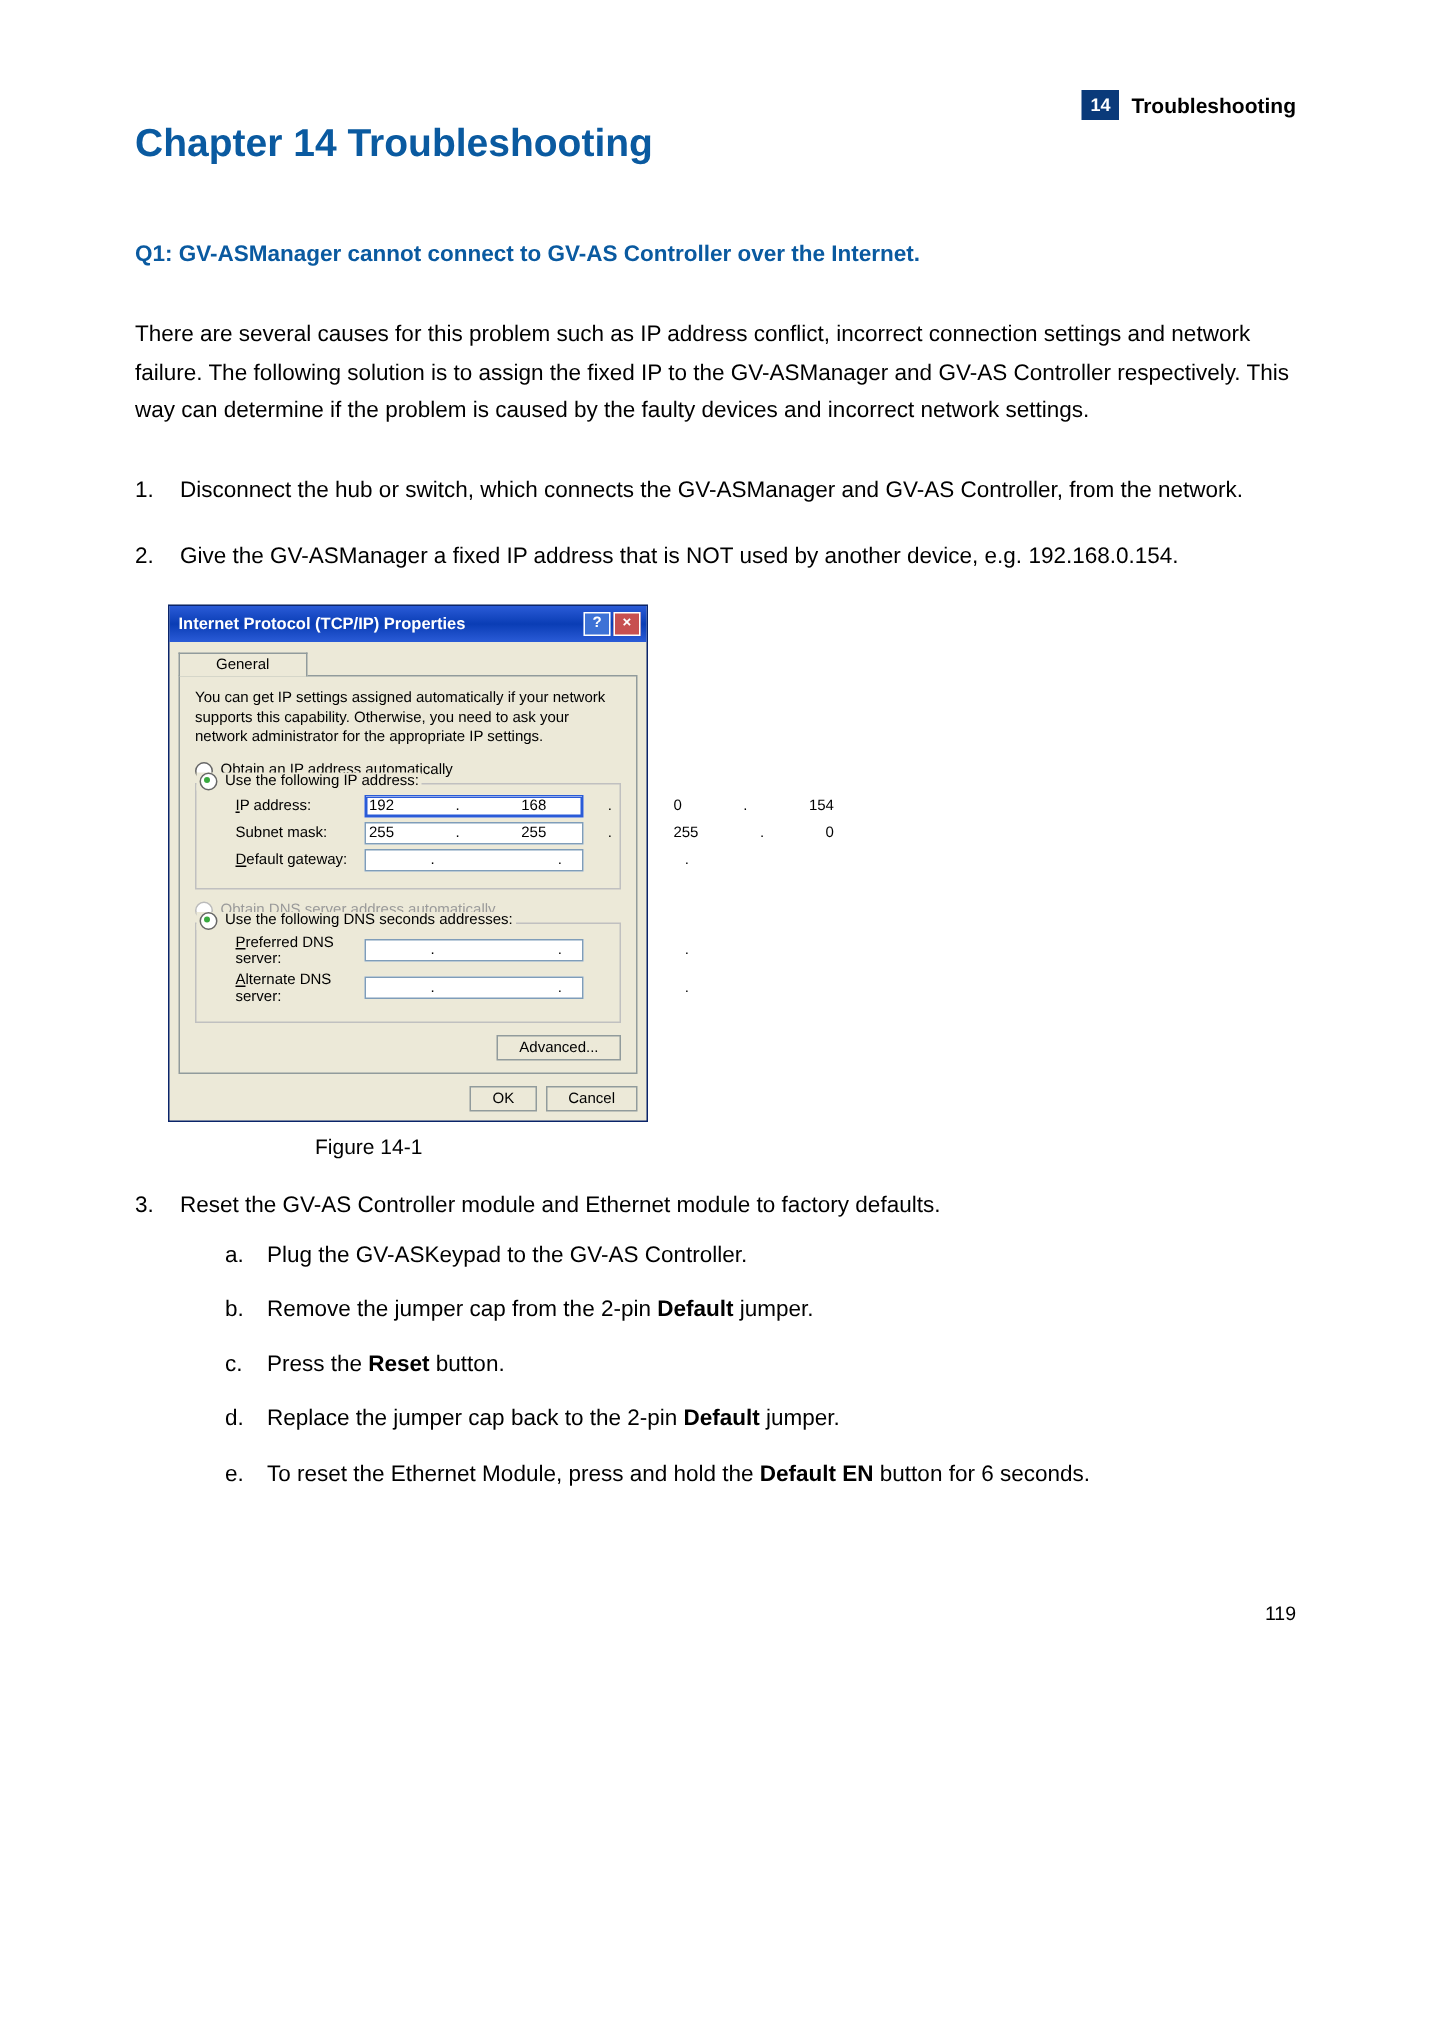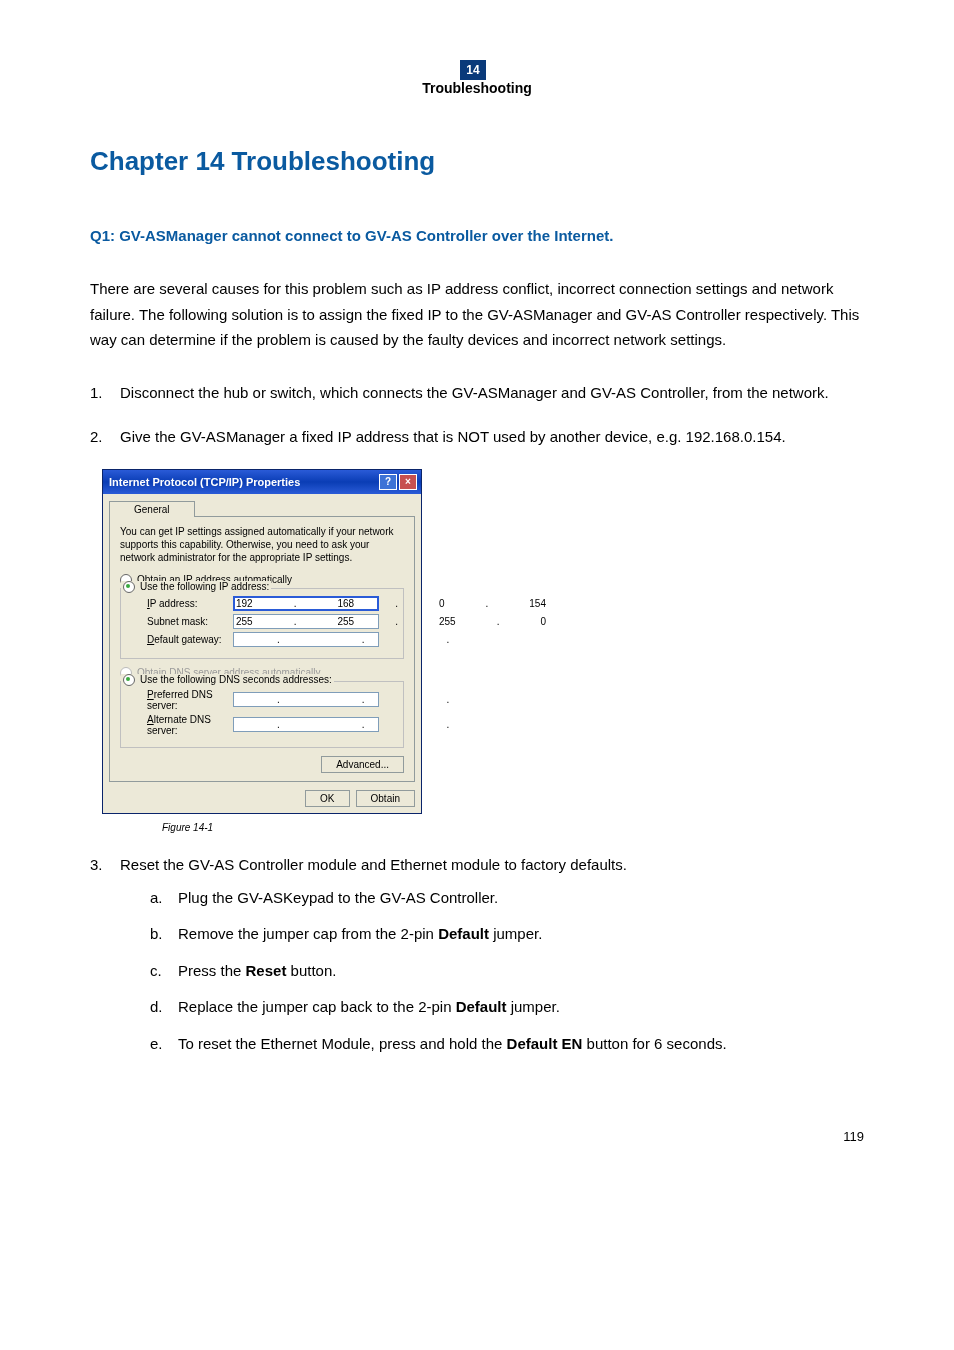--- a/index.html
+++ b/index.html
@@ -11,22 +11,20 @@
     width: 954px;
   }
   .page {
     padding: 60px 90px 40px 90px;
     box-sizing: border-box;
   }
   .header-row {
     display: flex;
     justify-content: flex-end;
     align-items: center;
-    margin-bottom: 50px;
-    flex-direction: column;
   }
   .chapter-badge {
     background: #0a3a7a;
     color: #ffffff;
     font-weight: bold;
     font-size: 12px;
     padding: 3px 6px;
     margin-right: 8px;
   }
   .header-label {
@@ -72,26 +70,25 @@
     display: flex;
     margin-bottom: 14px;
     font-size: 15px;
     line-height: 1.5;
   }
   .sub-ol-letter {
     width: 28px;
     flex-shrink: 0;
   }
   .figure-wrap {
-    margin: 10px 0 8px 12px;
+    margin: 10px 0 8px 22px;
   }
   .figure-caption {
-    font-style: italic;
-    font-size: 10px;
-    margin: 8px 0 20px 72px;
+    font-size: 14px;
+    margin: 8px 0 20px 120px;
   }
   .page-number {
     text-align: right;
     font-size: 13px;
     margin-top: 60px;
   }
   .bold { font-weight: bold; }
 
   
   .xp-dialog {
@@ -313,21 +310,21 @@
               </span>
             </div>
           </div>
 
           <div class="xp-btnrow">
             <button class="xp-button">Advanced...</button>
           </div>
         </div>
         <div class="xp-btnrow" style="margin-top:8px;">
           <button class="xp-button">OK</button>
-          <button class="xp-button">Obtain</button>
+          <button class="xp-button">Cancel</button>
         </div>
       </div>
     </div>
   </div>
 
   <div class="figure-caption">Figure 14-1</div>
 
   <div class="ol-item">
     <div class="ol-num">3.</div>
     <div class="ol-content">

